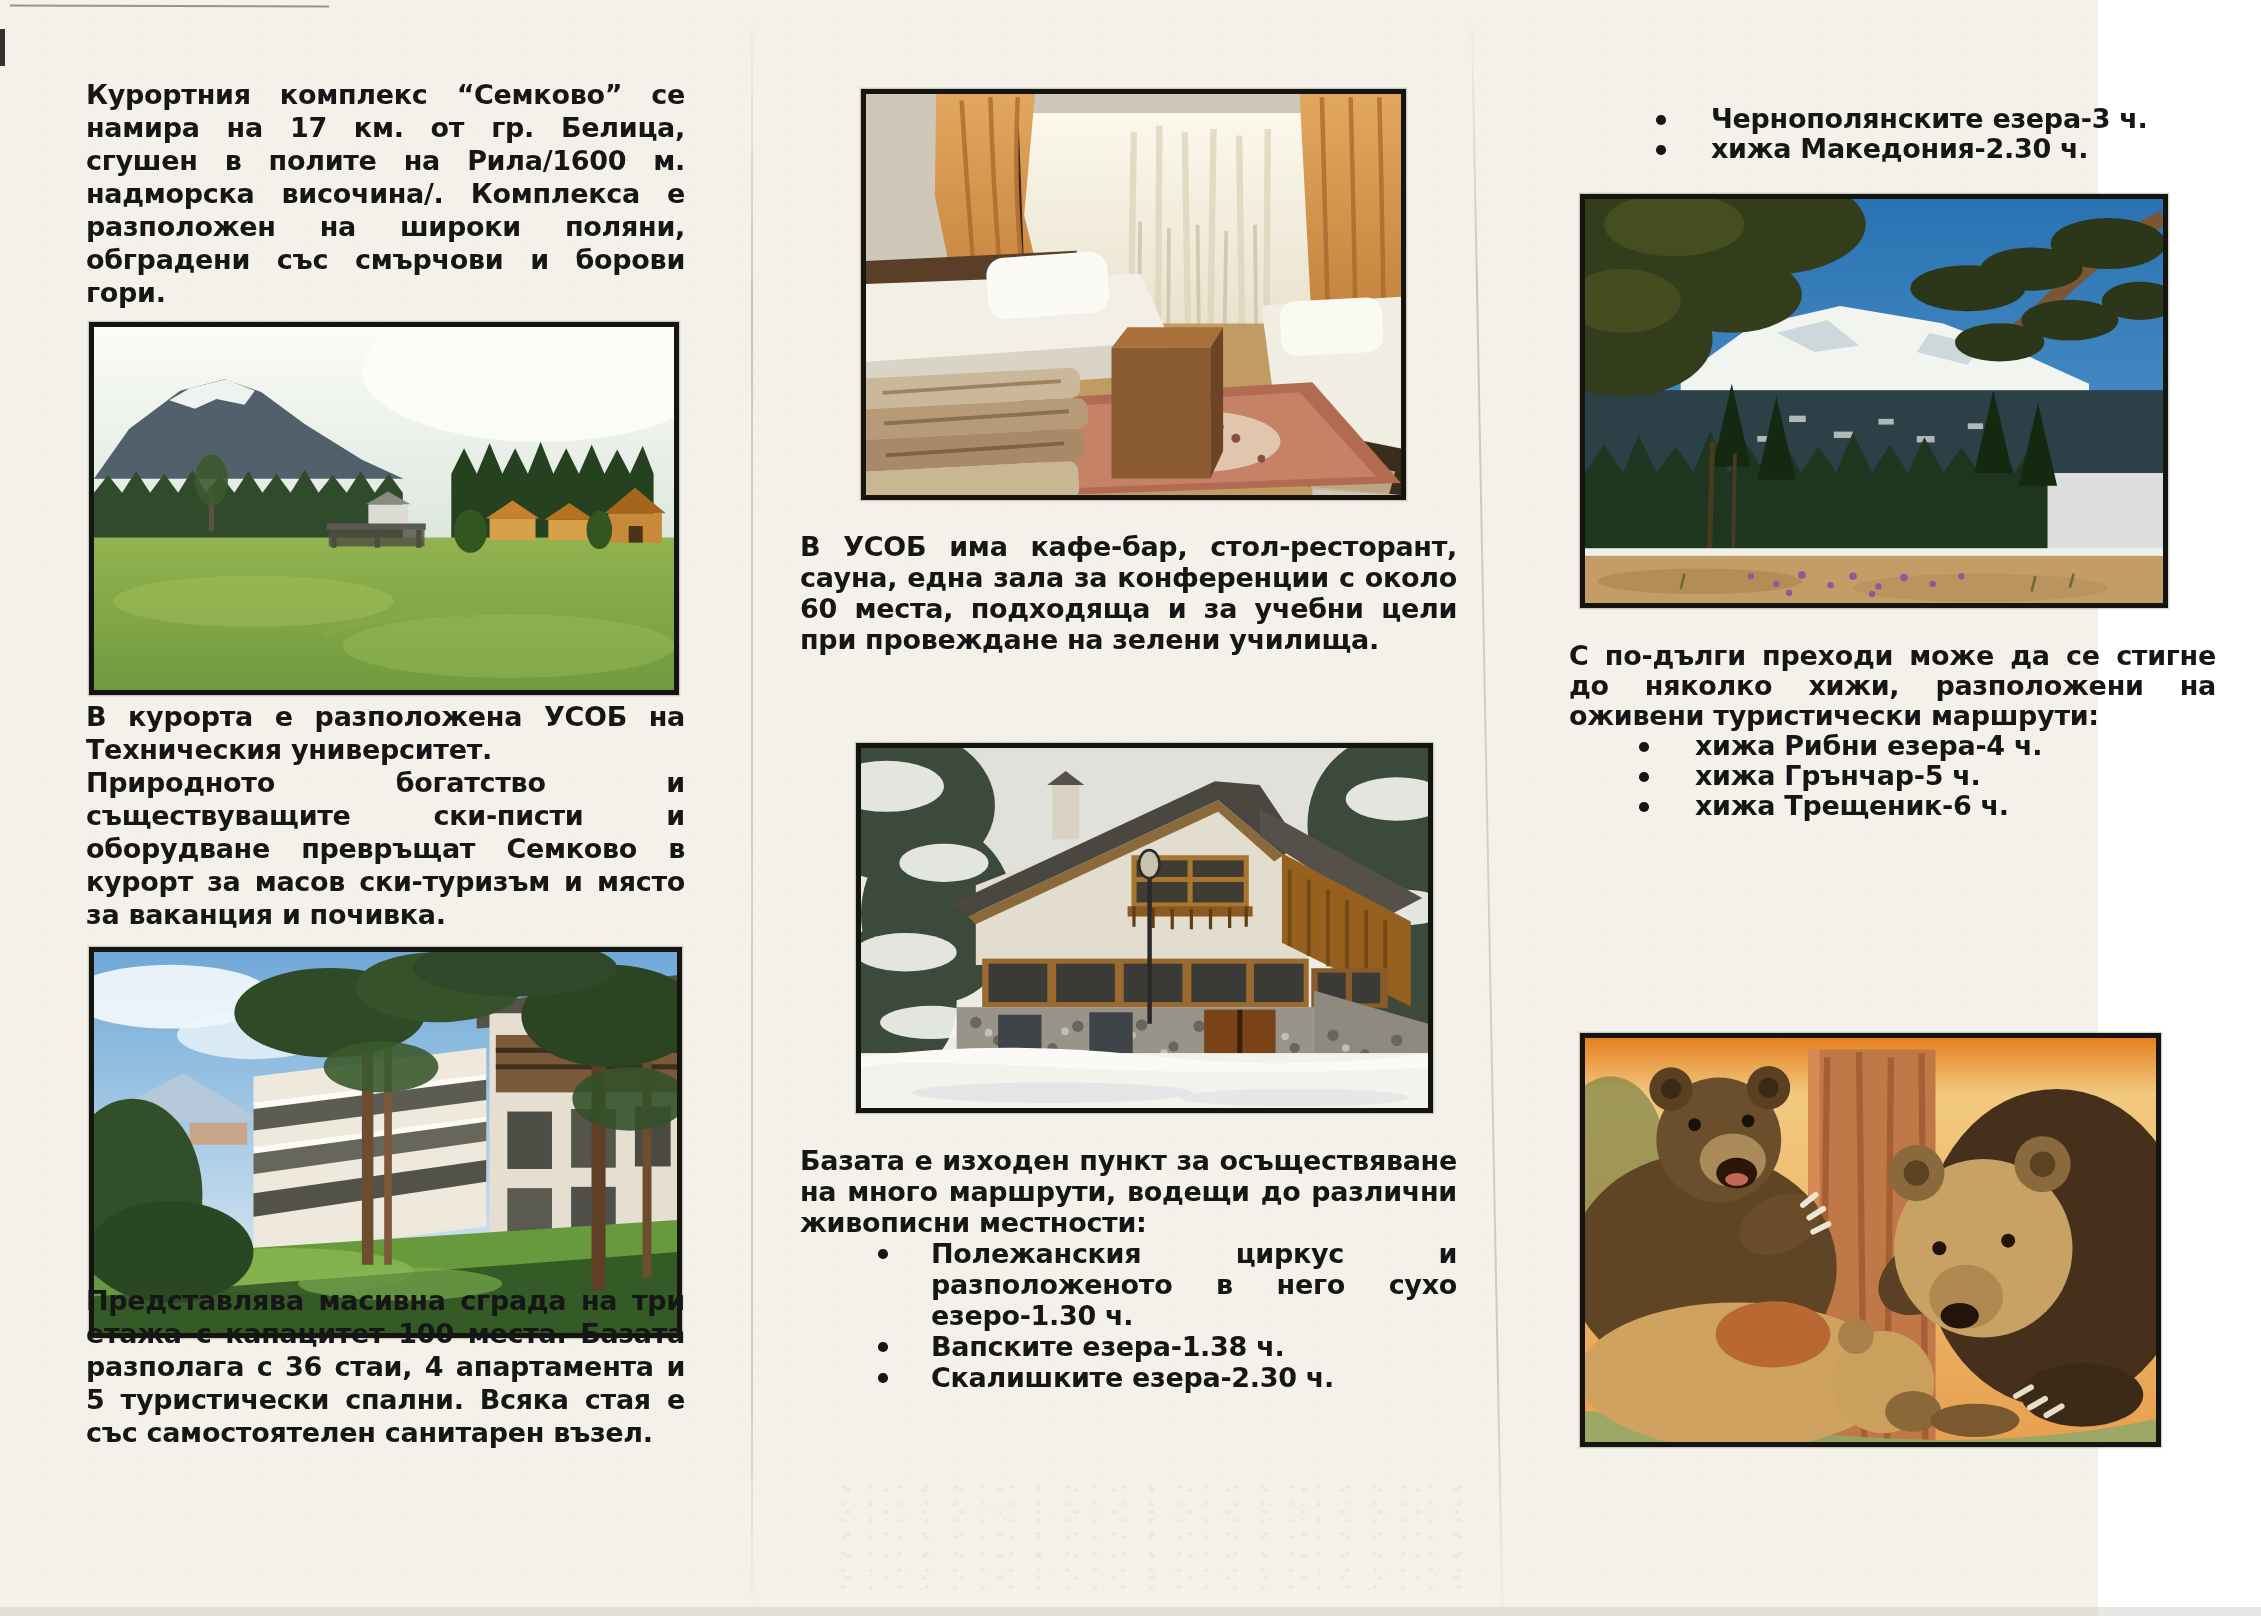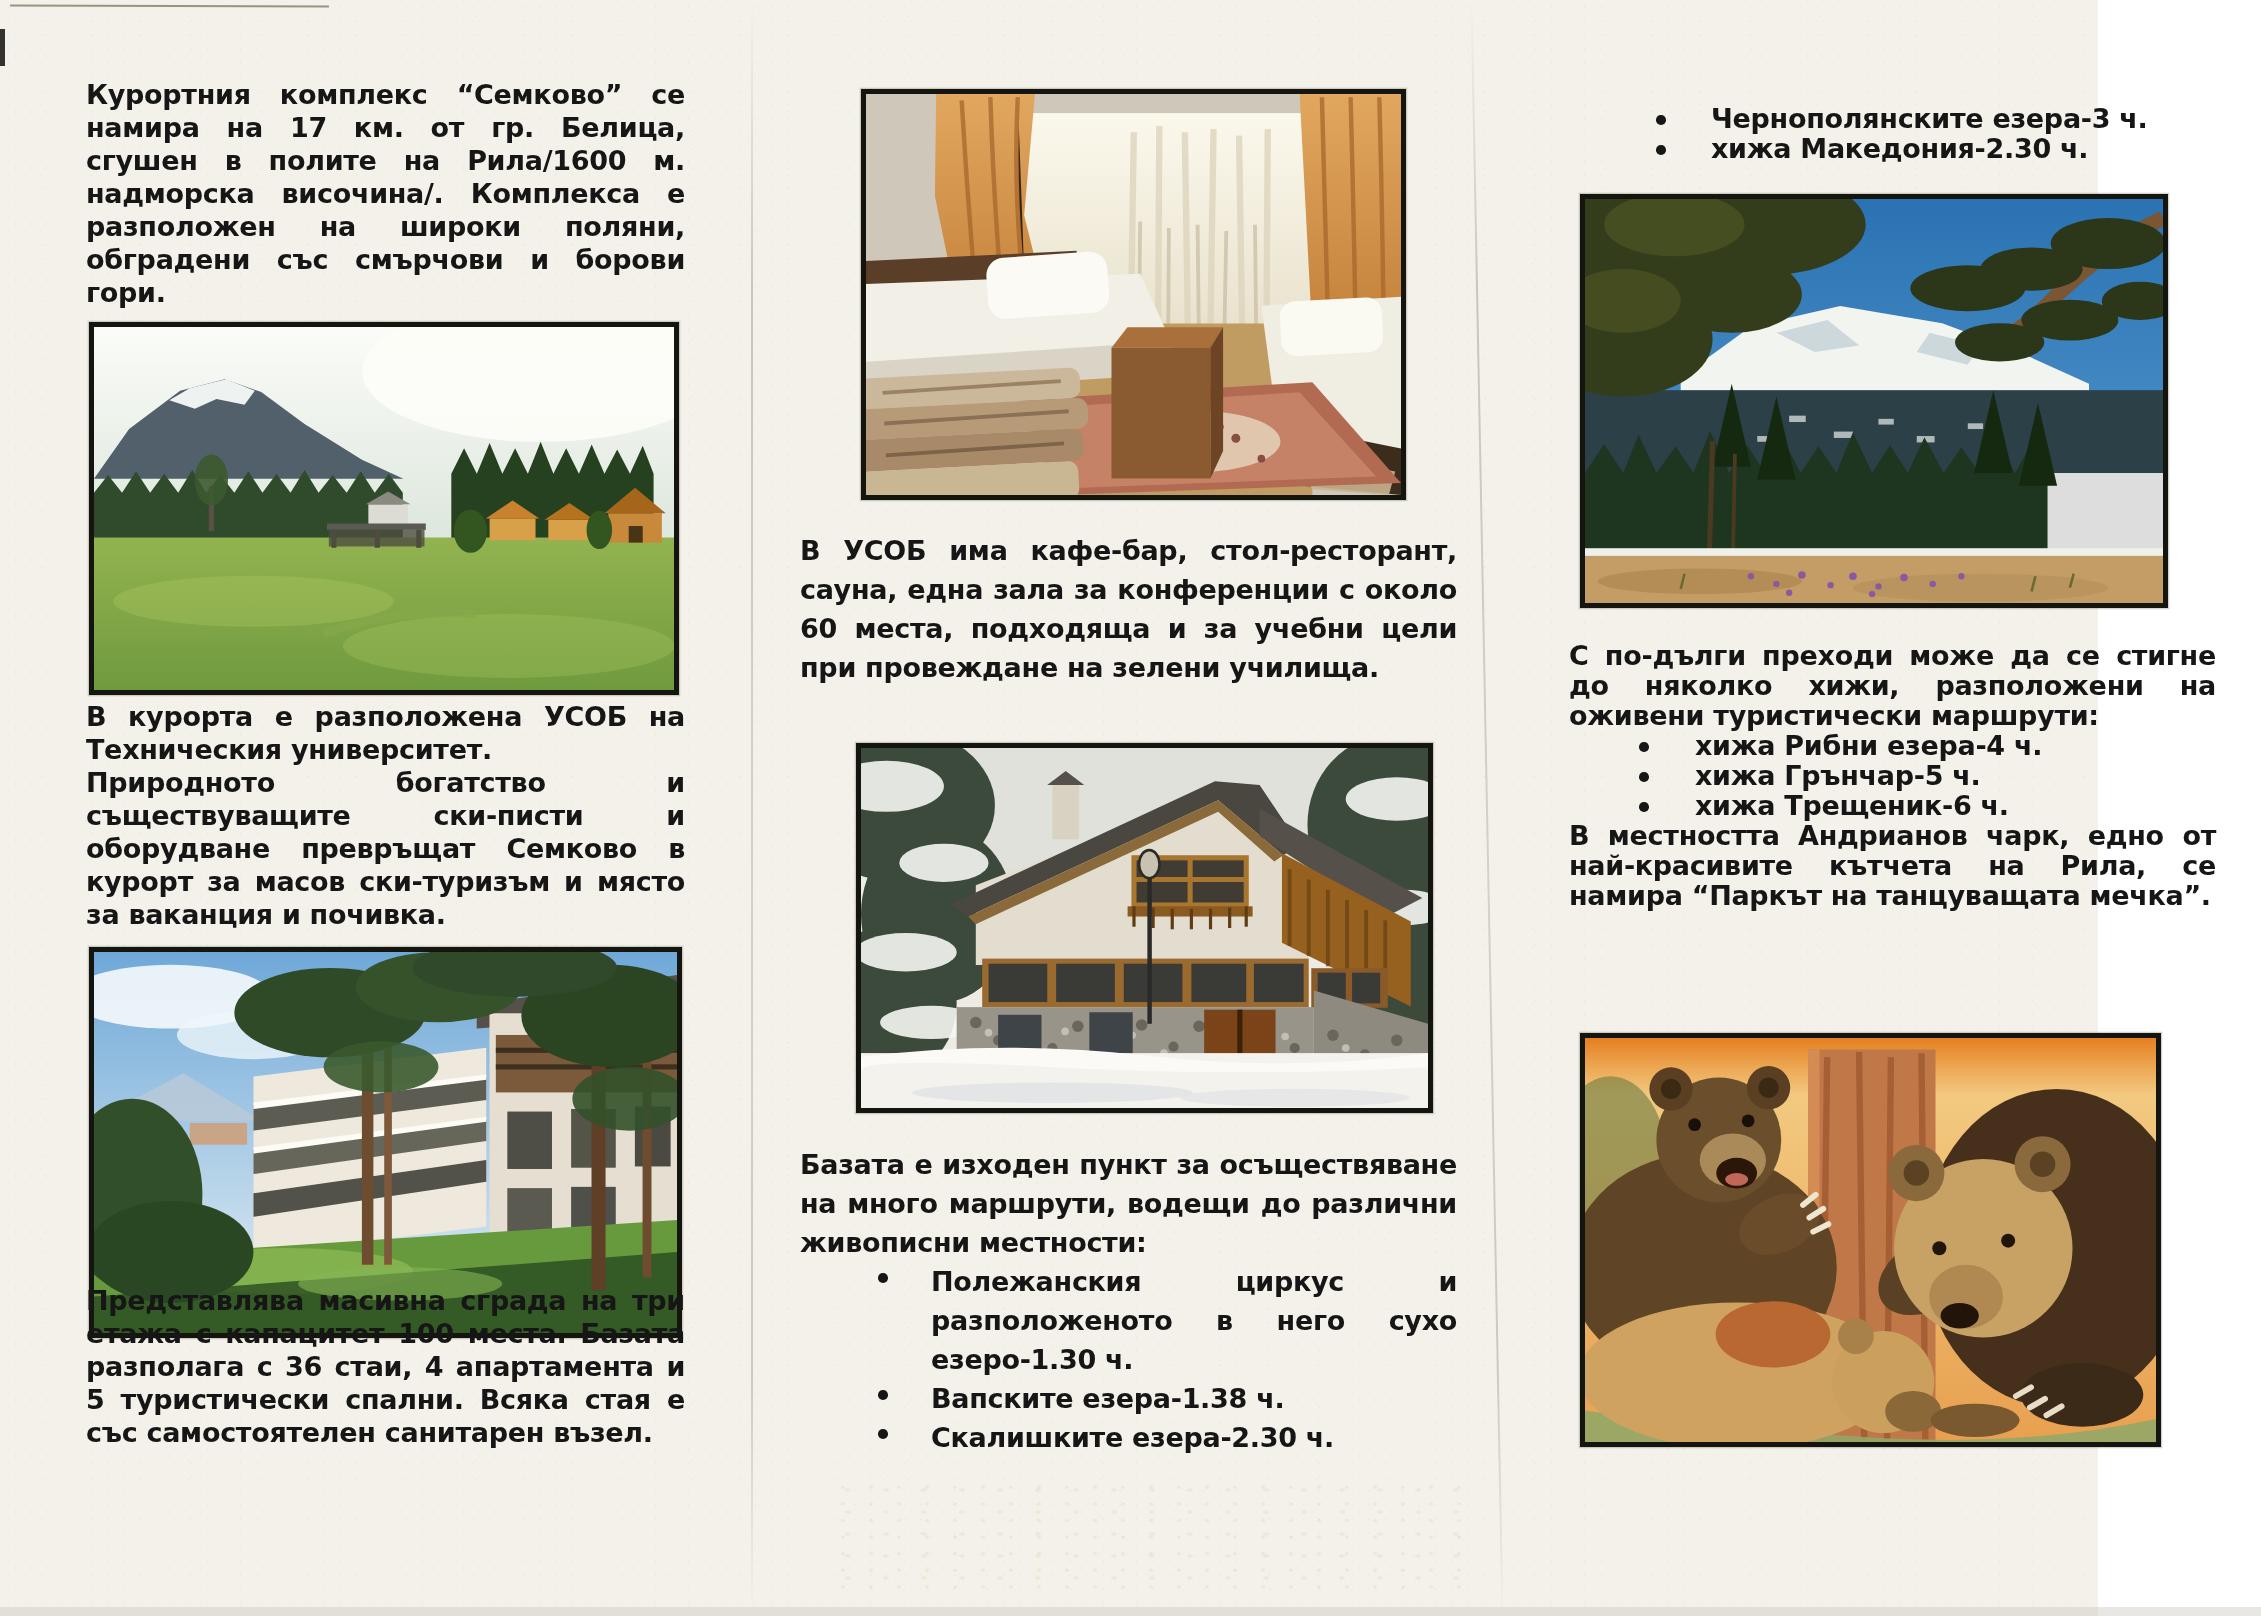--- a/index.html
+++ b/index.html
@@ -20,21 +20,21 @@
   .txt{
     position:absolute;
     font-weight:700;
     font-size:27px;
     letter-spacing:-0.3px;
     color:#161616;
   }
   .just{text-align:justify;}
   .txt p{margin:0;}
   .lh-l{line-height:33px;}
-  .lh-m{line-height:39px;}
+  .lh-m{line-height:31px;}
   .lh-r{line-height:30px;}
   ul.blist{list-style:none;margin:0;padding:0;}
   ul.blist li{position:relative;}
   ul.blist li::before{
     content:"";position:absolute;width:9.6px;height:9.6px;border-radius:50%;
     background:#161616;top:11px;
   }
   .ind-mid li{padding-left:131px;}
   .ind-mid li::before{left:78px;}
   .ind-rtop li{padding-left:142px;}
@@ -467,21 +467,20 @@
       </svg>
     </figure>
 
     <div class="txt lh-r" style="left:1569px;top:641px;width:647px;">
       <p class="just">С по-дълги преходи може да се стигне до няколко хижи, разположени на оживени туристически маршрути:</p>
       <ul class="blist ind-rmid">
         <li>хижа Рибни езера-4 ч.</li>
         <li>хижа Грънчар-5 ч.</li>
         <li>хижа Трещеник-6 ч.</li>
       </ul>
-      <p class="just">В местността Андрианов чарк, едно от най-красивите кътчета на Рила, се намира “Паркът на танцуващата мечка”.</p>
     </div>
 
     <figure class="photo" style="left:1580px;top:1033px;width:571px;height:404px;">
       <svg viewBox="0 0 896 634" preserveAspectRatio="none">
         <defs>
           <linearGradient id="warm" x1="0" y1="0" x2="0" y2="1">
             <stop offset="0" stop-color="#f4d088"></stop>
               <stop offset="1" stop-color="#e8a050"></stop>
           </linearGradient>
           <linearGradient id="band" x1="0" y1="0" x2="0" y2="1">

